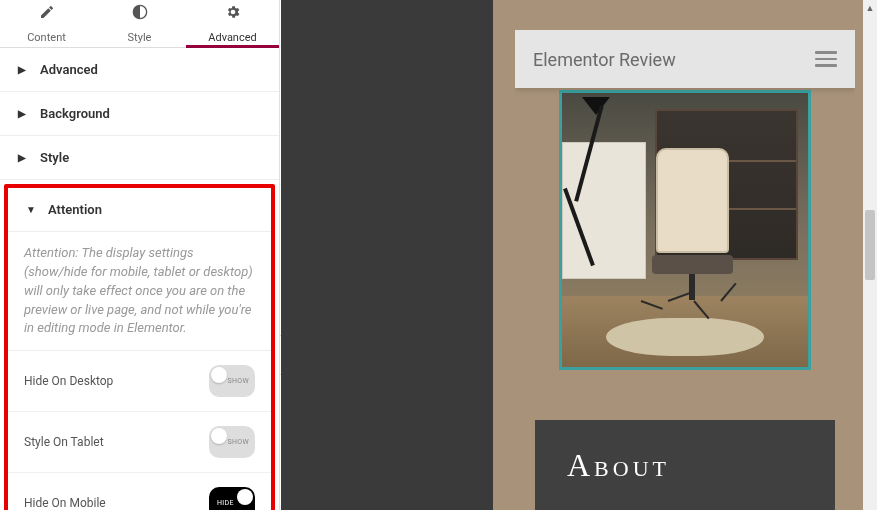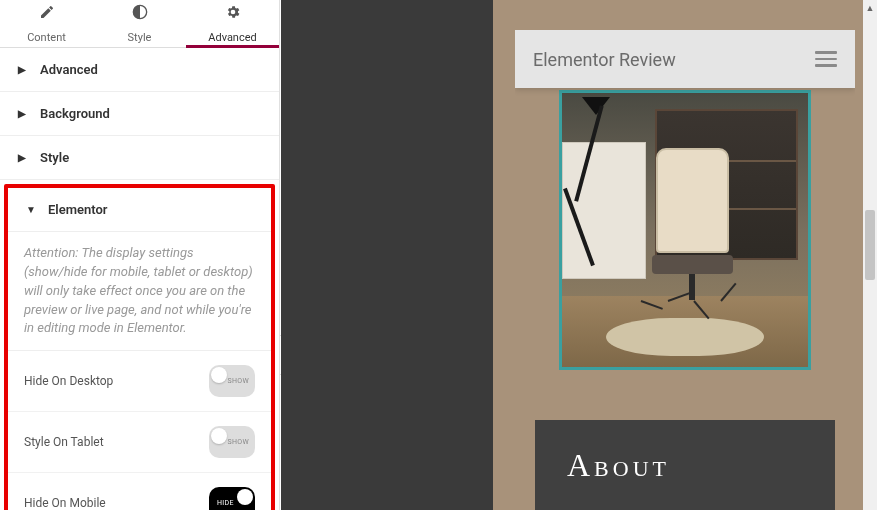--- a/index.html
+++ b/index.html
@@ -297,21 +297,21 @@
     <span>Background</span>
   </div>
   <div class="section-header">
     <span class="caret">▶</span>
     <span>Style</span>
   </div>
 
   <div class="highlight-box">
     <div class="section-header" style="border-bottom:1px solid #eee;">
       <span class="caret">▼</span>
-      <span>Elementor</span>
+      <span>Attention</span>
     </div>
 
     <div class="attention">Attention: The display settings (show/hide for mobile, tablet or desktop) will only take effect once you are on the preview or live page, and not while you're in editing mode in Elementor.</div>
 
     <div class="toggle-row">
       <span class="toggle-label">Hide On Desktop</span>
       <div class="toggle off">
         <span class="knob"></span>
         <span class="text">SHOW</span>
       </div>

